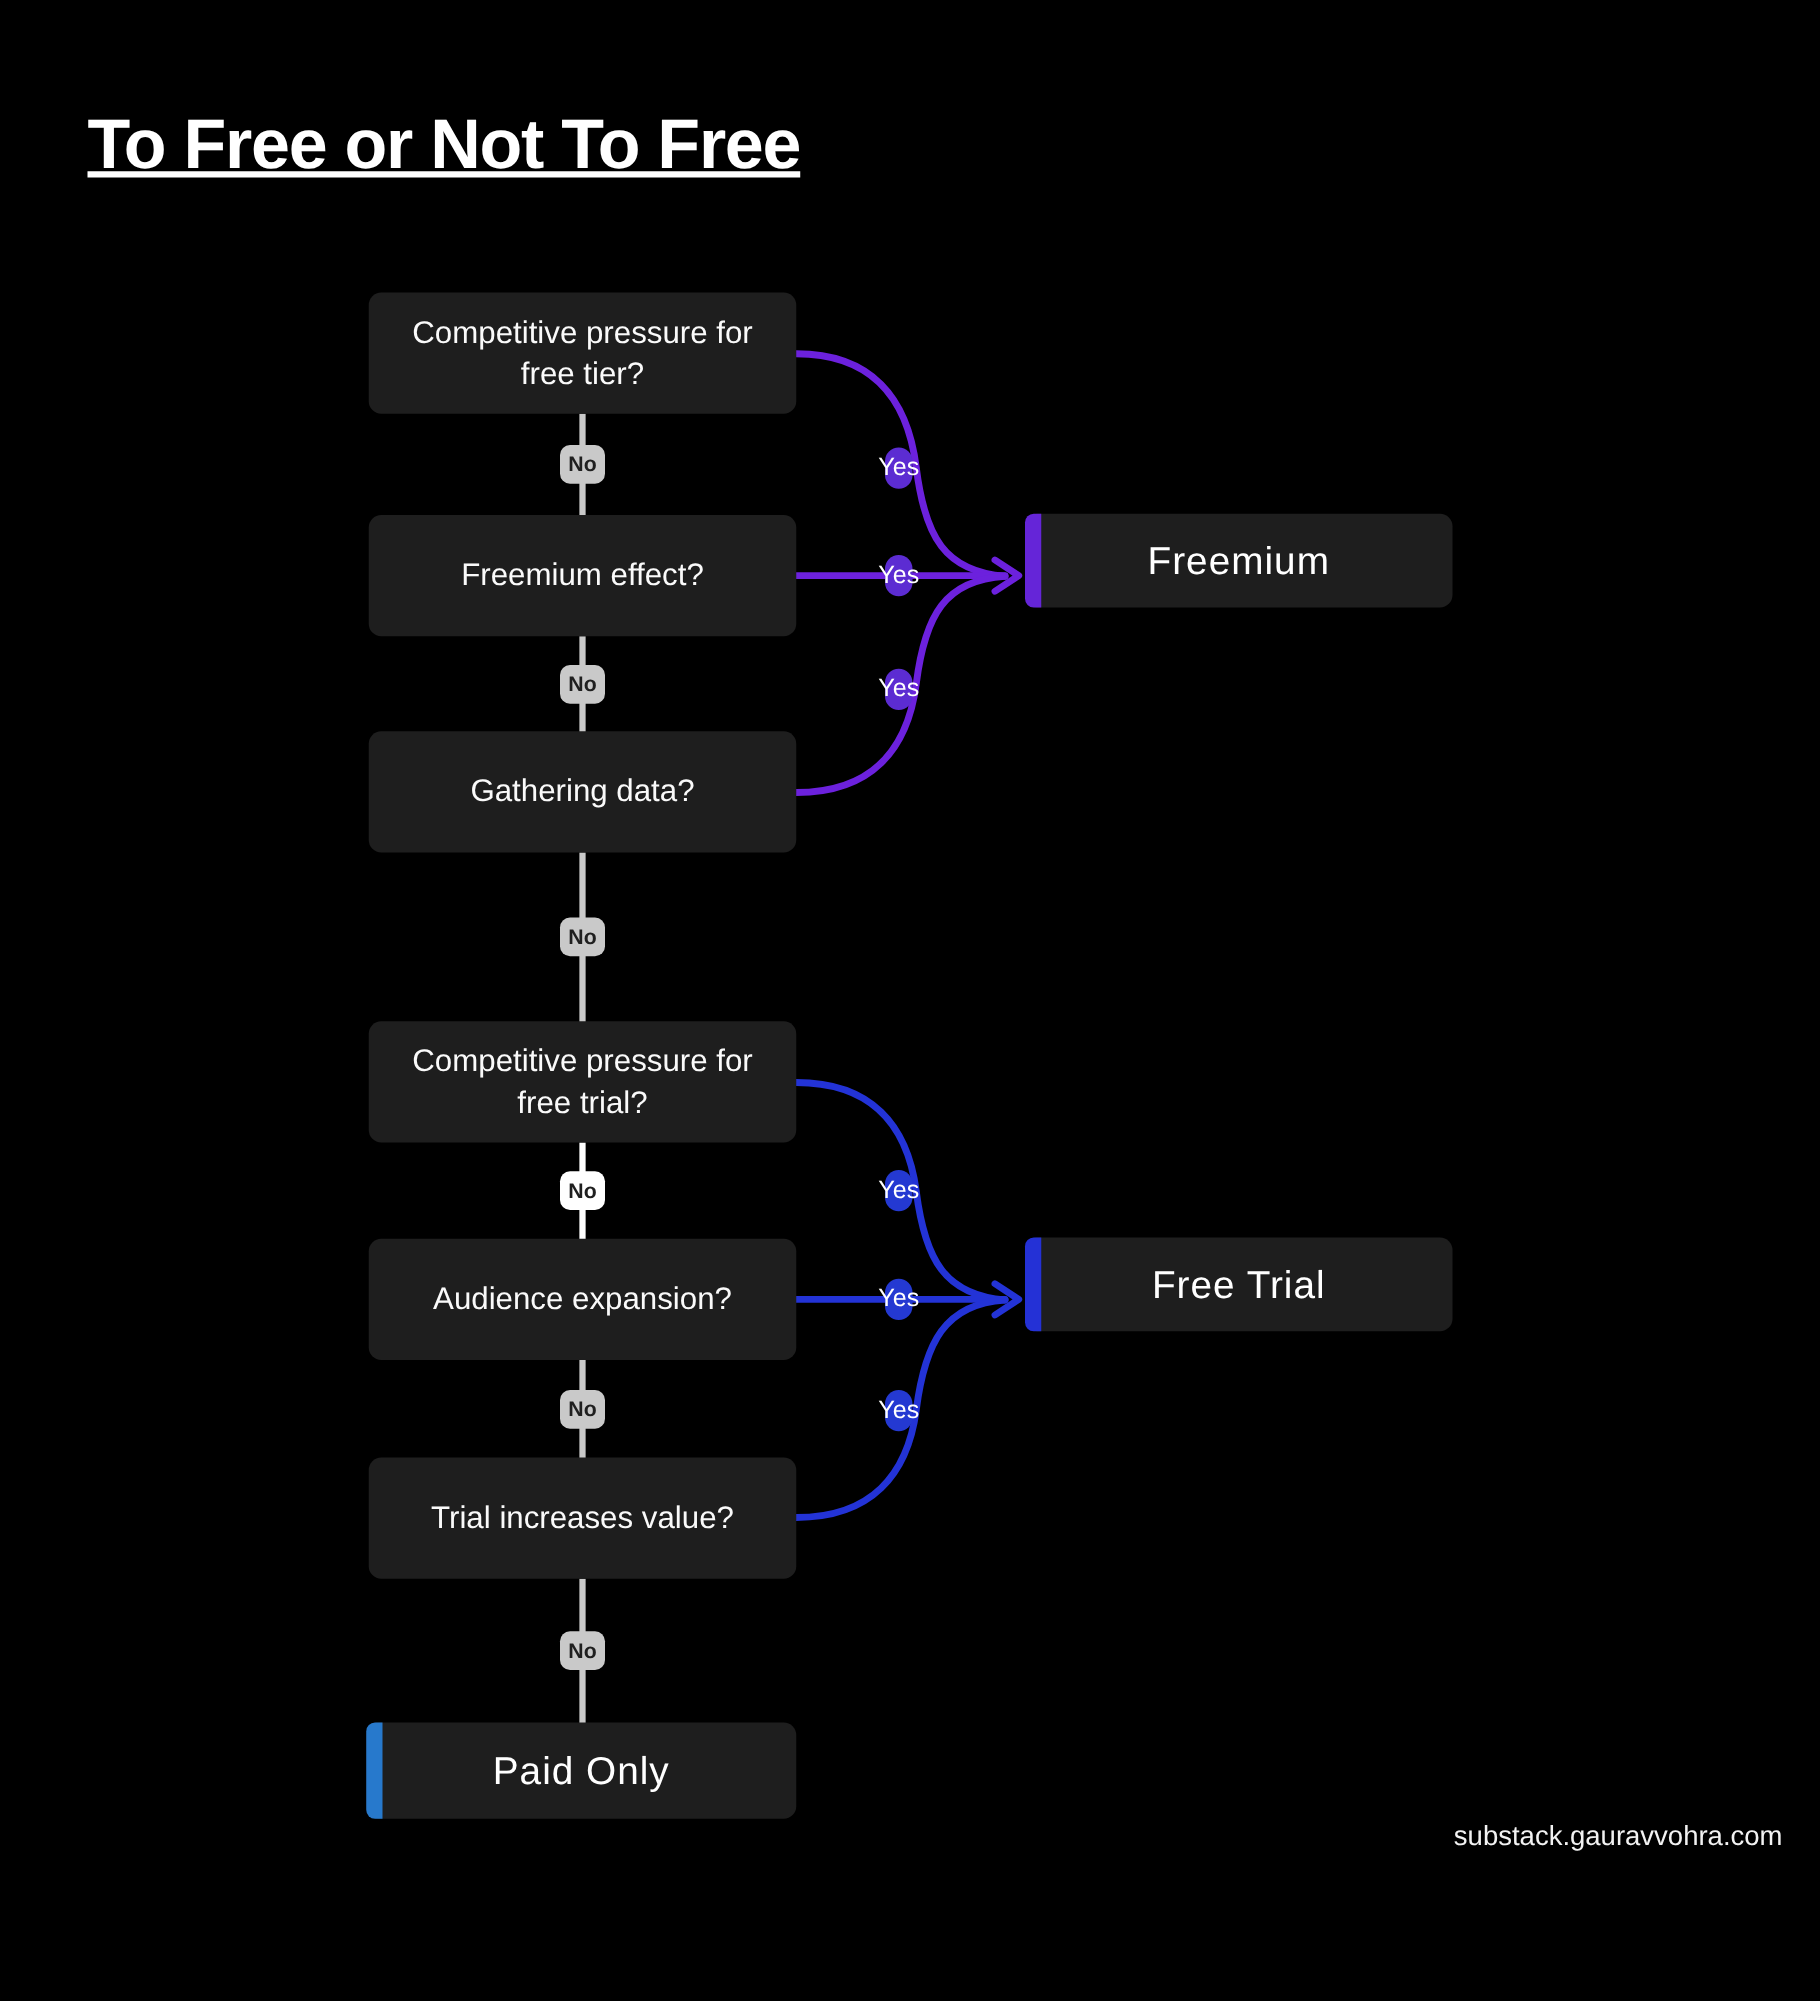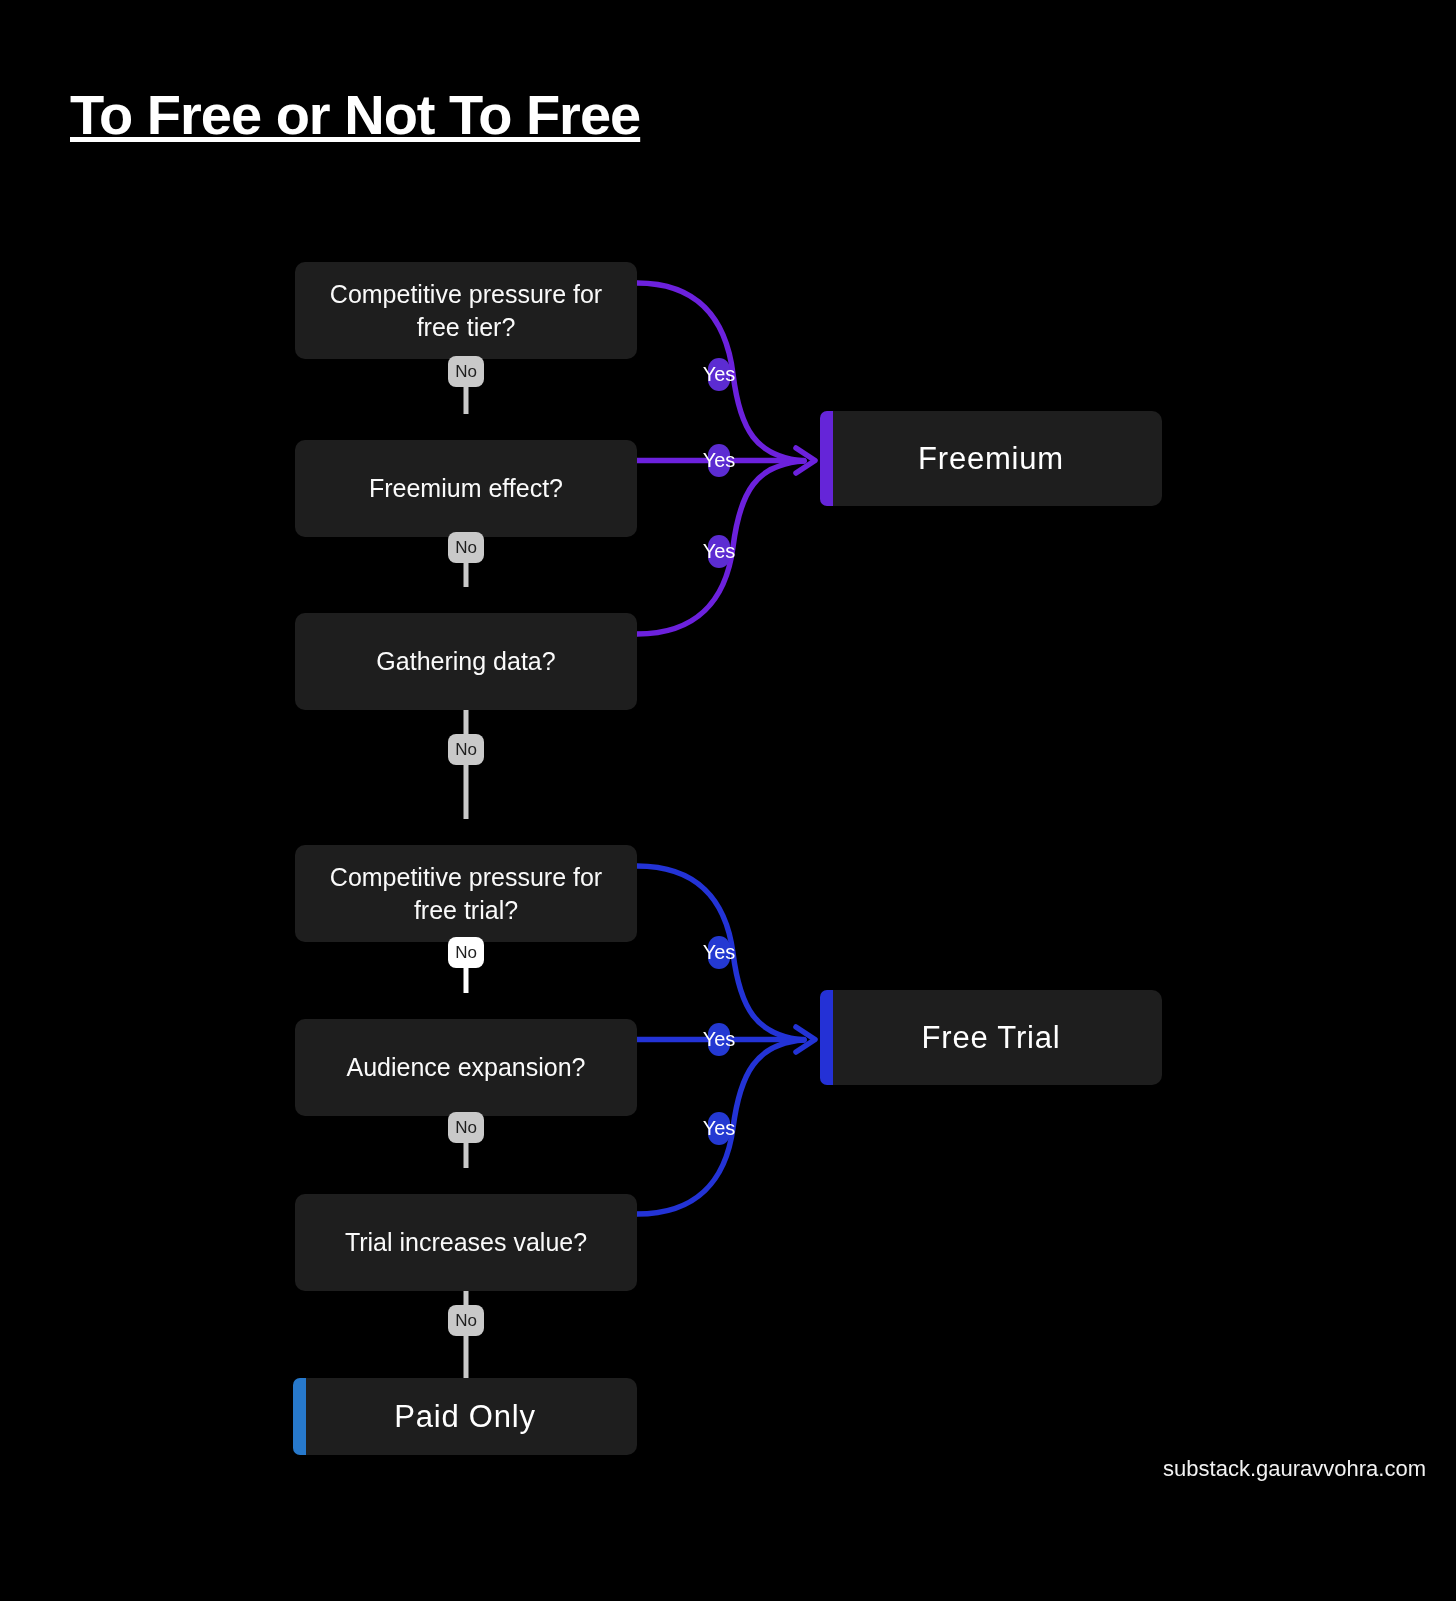--- a/index.html
+++ b/index.html
@@ -37,28 +37,27 @@
     background: #1e1e1e;
     border-radius: 10px;
     display: flex;
     align-items: center;
     justify-content: center;
     text-align: center;
     color: #fafafa;
     font-size: 25px;
     line-height: 1.32;
     padding: 0;
-    margin-top: 28px;
   }
   .qbox span { display: block; width: 300px; }
   .obox {
     position: absolute;
     left: 820px;
     width: 342px;
-    height: 95px;
+    height: 75px;
     background: #1e1e1e;
     border-radius: 10px;
     display: flex;
     align-items: center;
     justify-content: center;
     color: #ffffff;
     font-size: 31px;
     letter-spacing: 0.8px;
   }
   .obox .accent, .endbox .accent {
@@ -92,20 +91,21 @@
     justify-content: center;
     border-radius: 8px;
     box-sizing: border-box;
   }
   .pill.no {
     width: 36px;
     height: 31px;
     background: #c9c9c9;
     color: #1f1f1f;
     font-size: 17px;
+    font-weight: bold;
   }
   .pill.no.white { background: #ffffff; }
   .pill.yes {
     width: 22px;
     height: 33px;
     color: #ffffff;
     font-size: 20px;
     border-radius: 13px;
   }
   .pill.yes.purple { background: #5c2cd2; }

